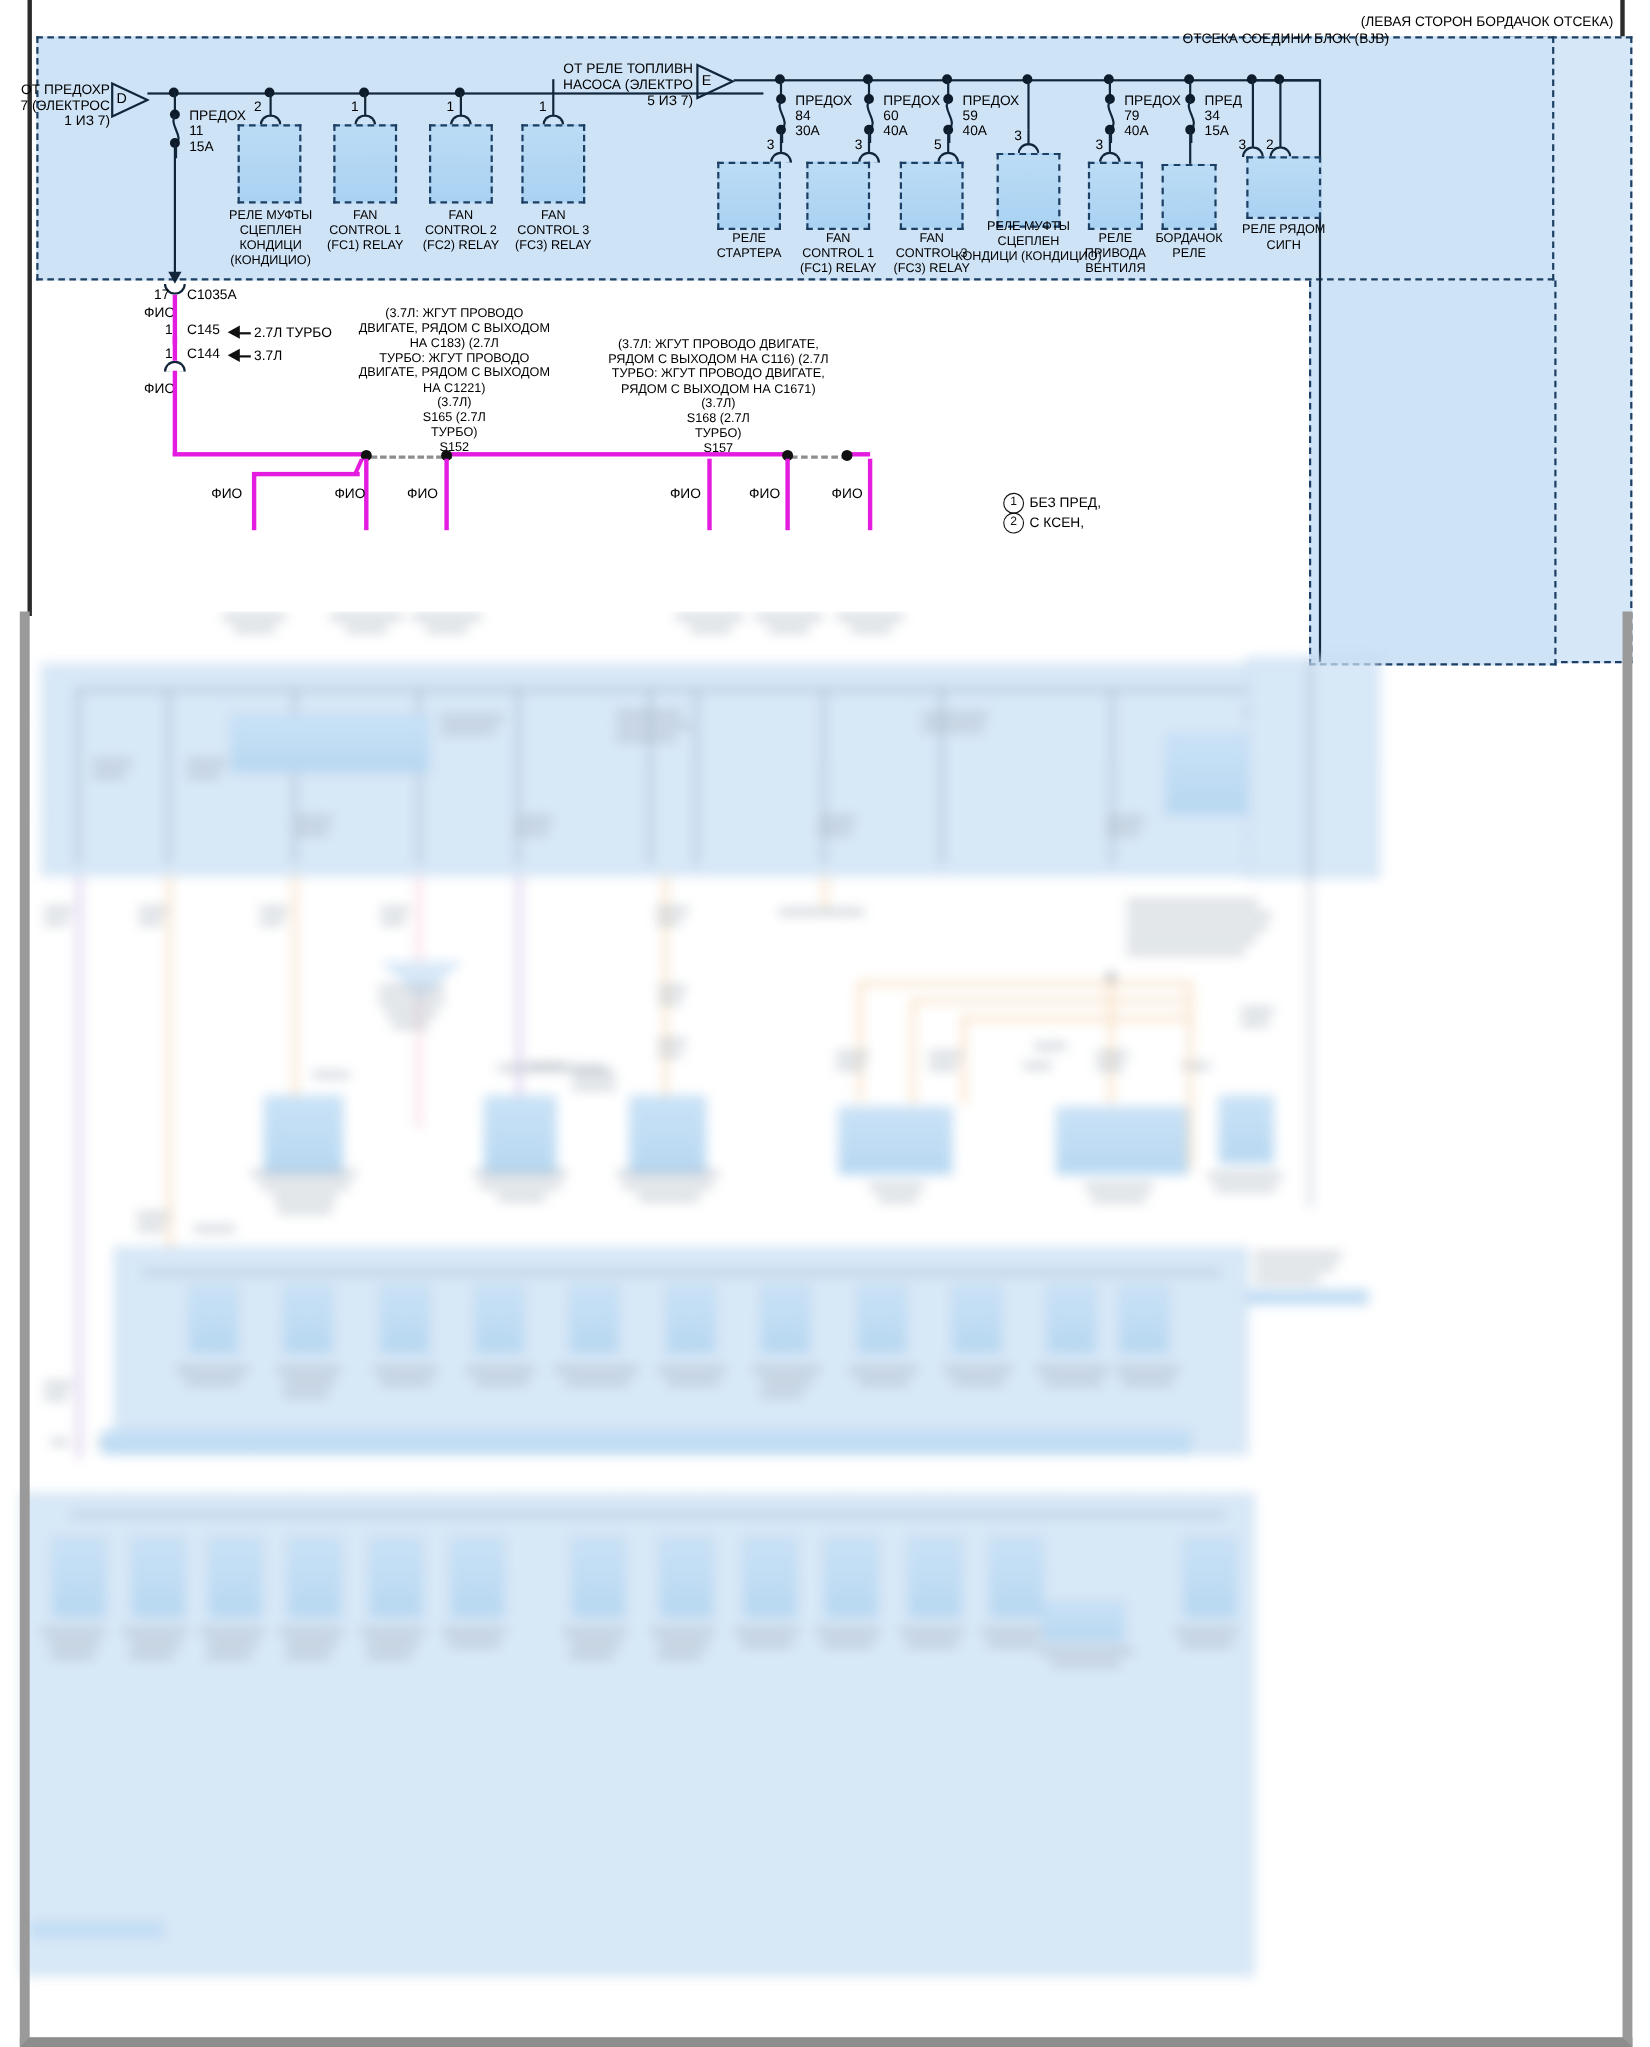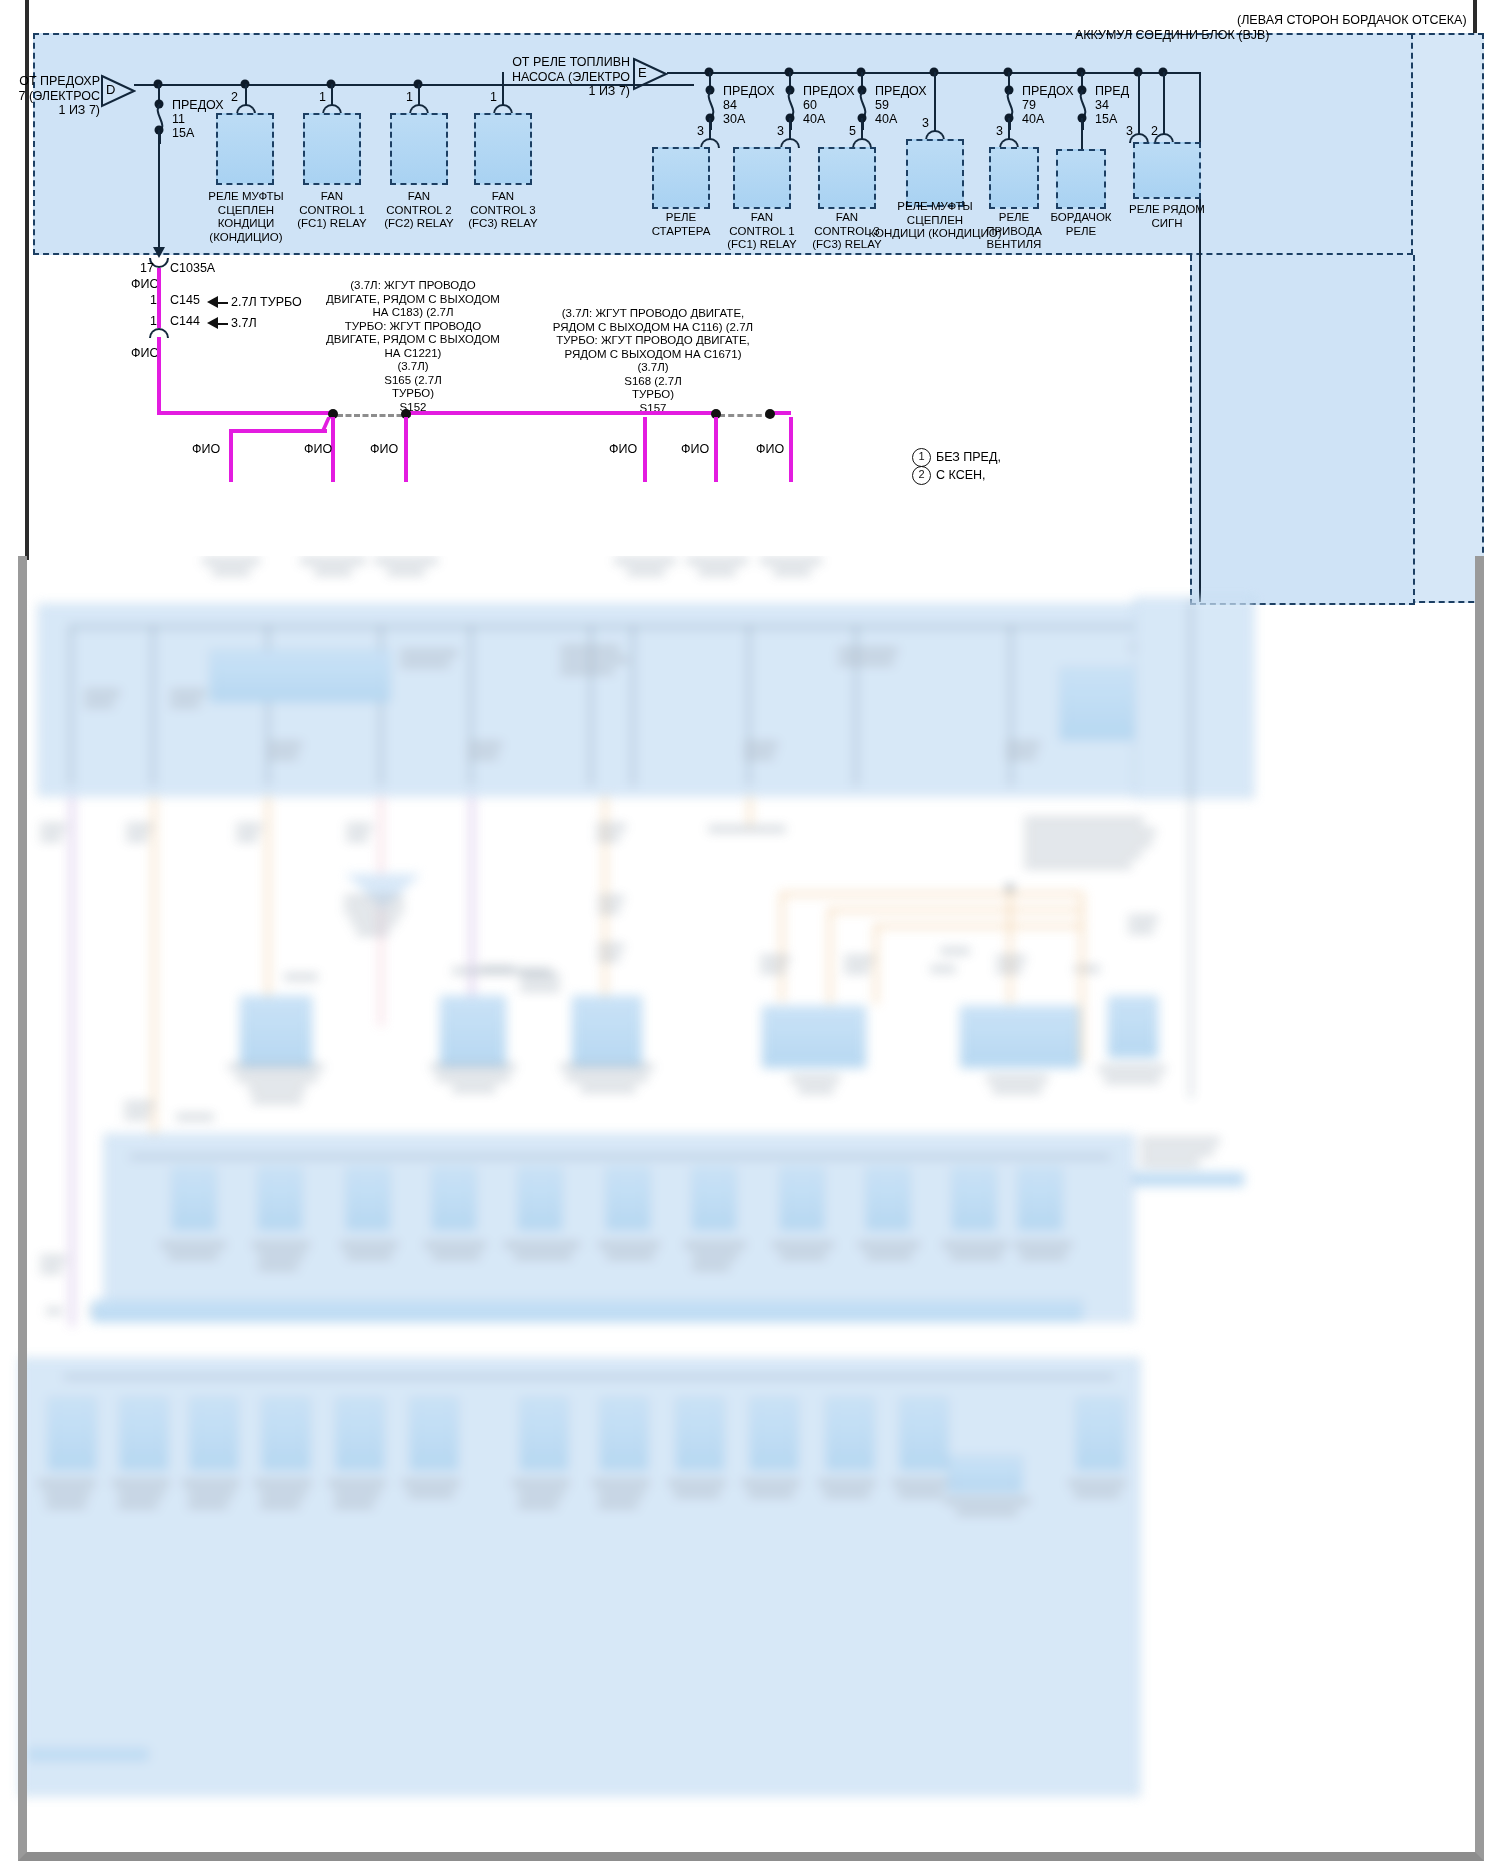--- a/index.html
+++ b/index.html
@@ -85,35 +85,35 @@
 
 <div id="page">
 
   <div class="frame-sharp"></div>
 
   <div class="bjb-outer"></div>
   <div class="bjb-tail"></div>
   <div class="bjb-main"></div>
 
   <div class="t" style="left:1237px;top:13px;">(ЛЕВАЯ СТОРОН БОРДАЧОК ОТСЕКА)</div>
-  <div class="t" style="left:1075px;top:28px;">АККУМУЛ СОЕДИНИ БЛОК (BJB)</div>
+  <div class="t" style="left:1075px;top:28px;">ОТСЕКА СОЕДИНИ БЛОК (BJB)</div>
 
   <div class="t r" style="left:100px;top:74px;">ОТ ПРЕДОХР
 7 (ЭЛЕКТРОС
 1 ИЗ 7)</div>
   <div class="tri-wrap" style="left:100px;top:74px;">
     <svg width="36" height="34" viewBox="0 0 36 34">
       <polygon points="2,2 34,17 2,32" fill="#cfe3f6" stroke="#12263a" stroke-width="2"></polygon>
     </svg>
   </div>
   <div class="t" style="left:106px;top:83px;font-size:13px;">D</div>
 
   <div class="t r" style="left:630px;top:55px;">ОТ РЕЛЕ ТОПЛИВН
 НАСОСА (ЭЛЕКТРО
-1 ИЗ 7)</div>
+5 ИЗ 7)</div>
   <div class="tri-wrap" style="left:632px;top:57px;">
     <svg width="36" height="34" viewBox="0 0 36 34">
       <polygon points="2,2 34,17 2,32" fill="#cfe3f6" stroke="#12263a" stroke-width="2"></polygon>
     </svg>
   </div>
   <div class="t" style="left:638px;top:66px;font-size:13px;">E</div>
 
   <div class="hline" style="left:134px;top:84px;width:560px;"></div>
 
   <div class="hline" style="left:667px;top:72px;width:533px;"></div>

